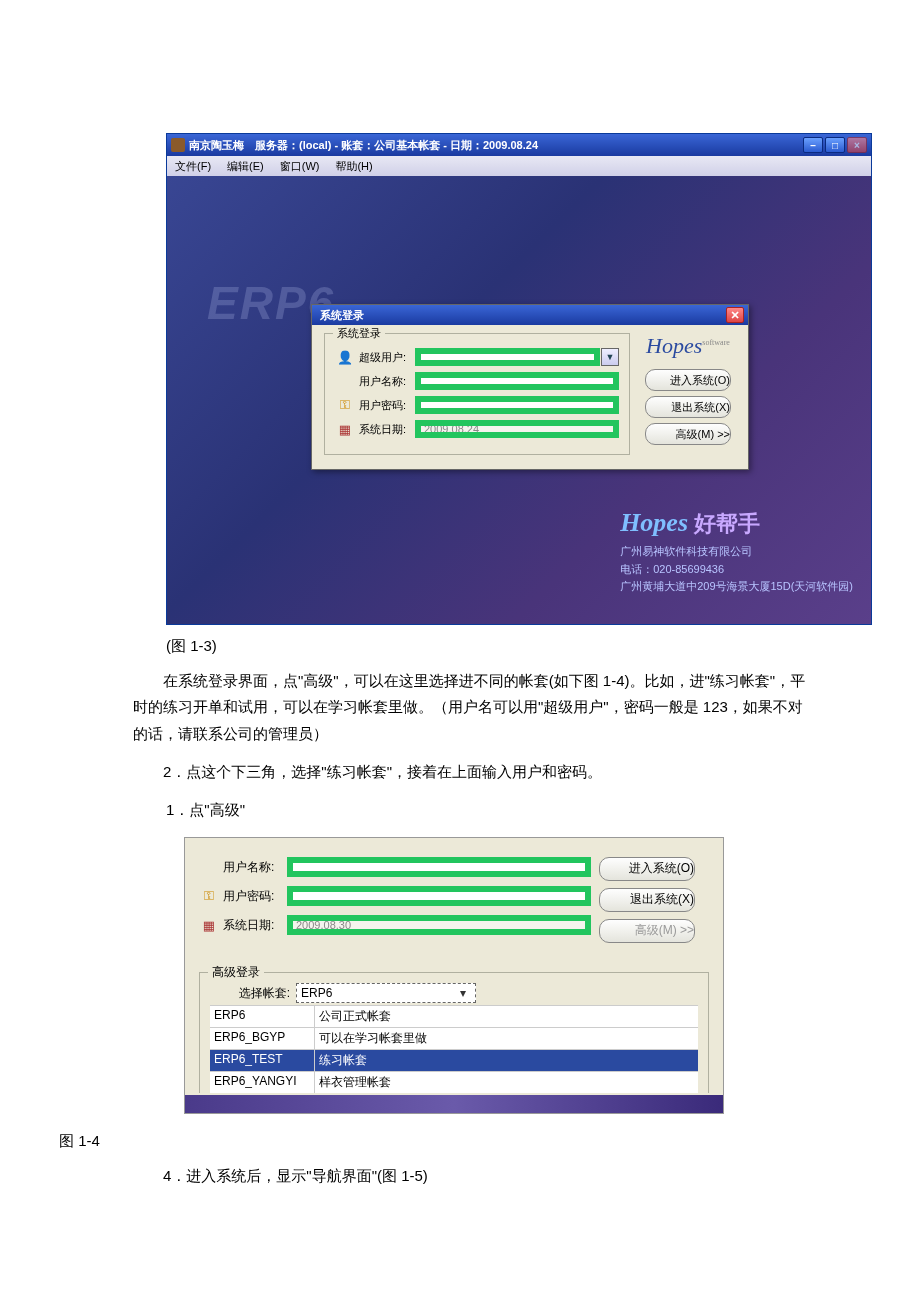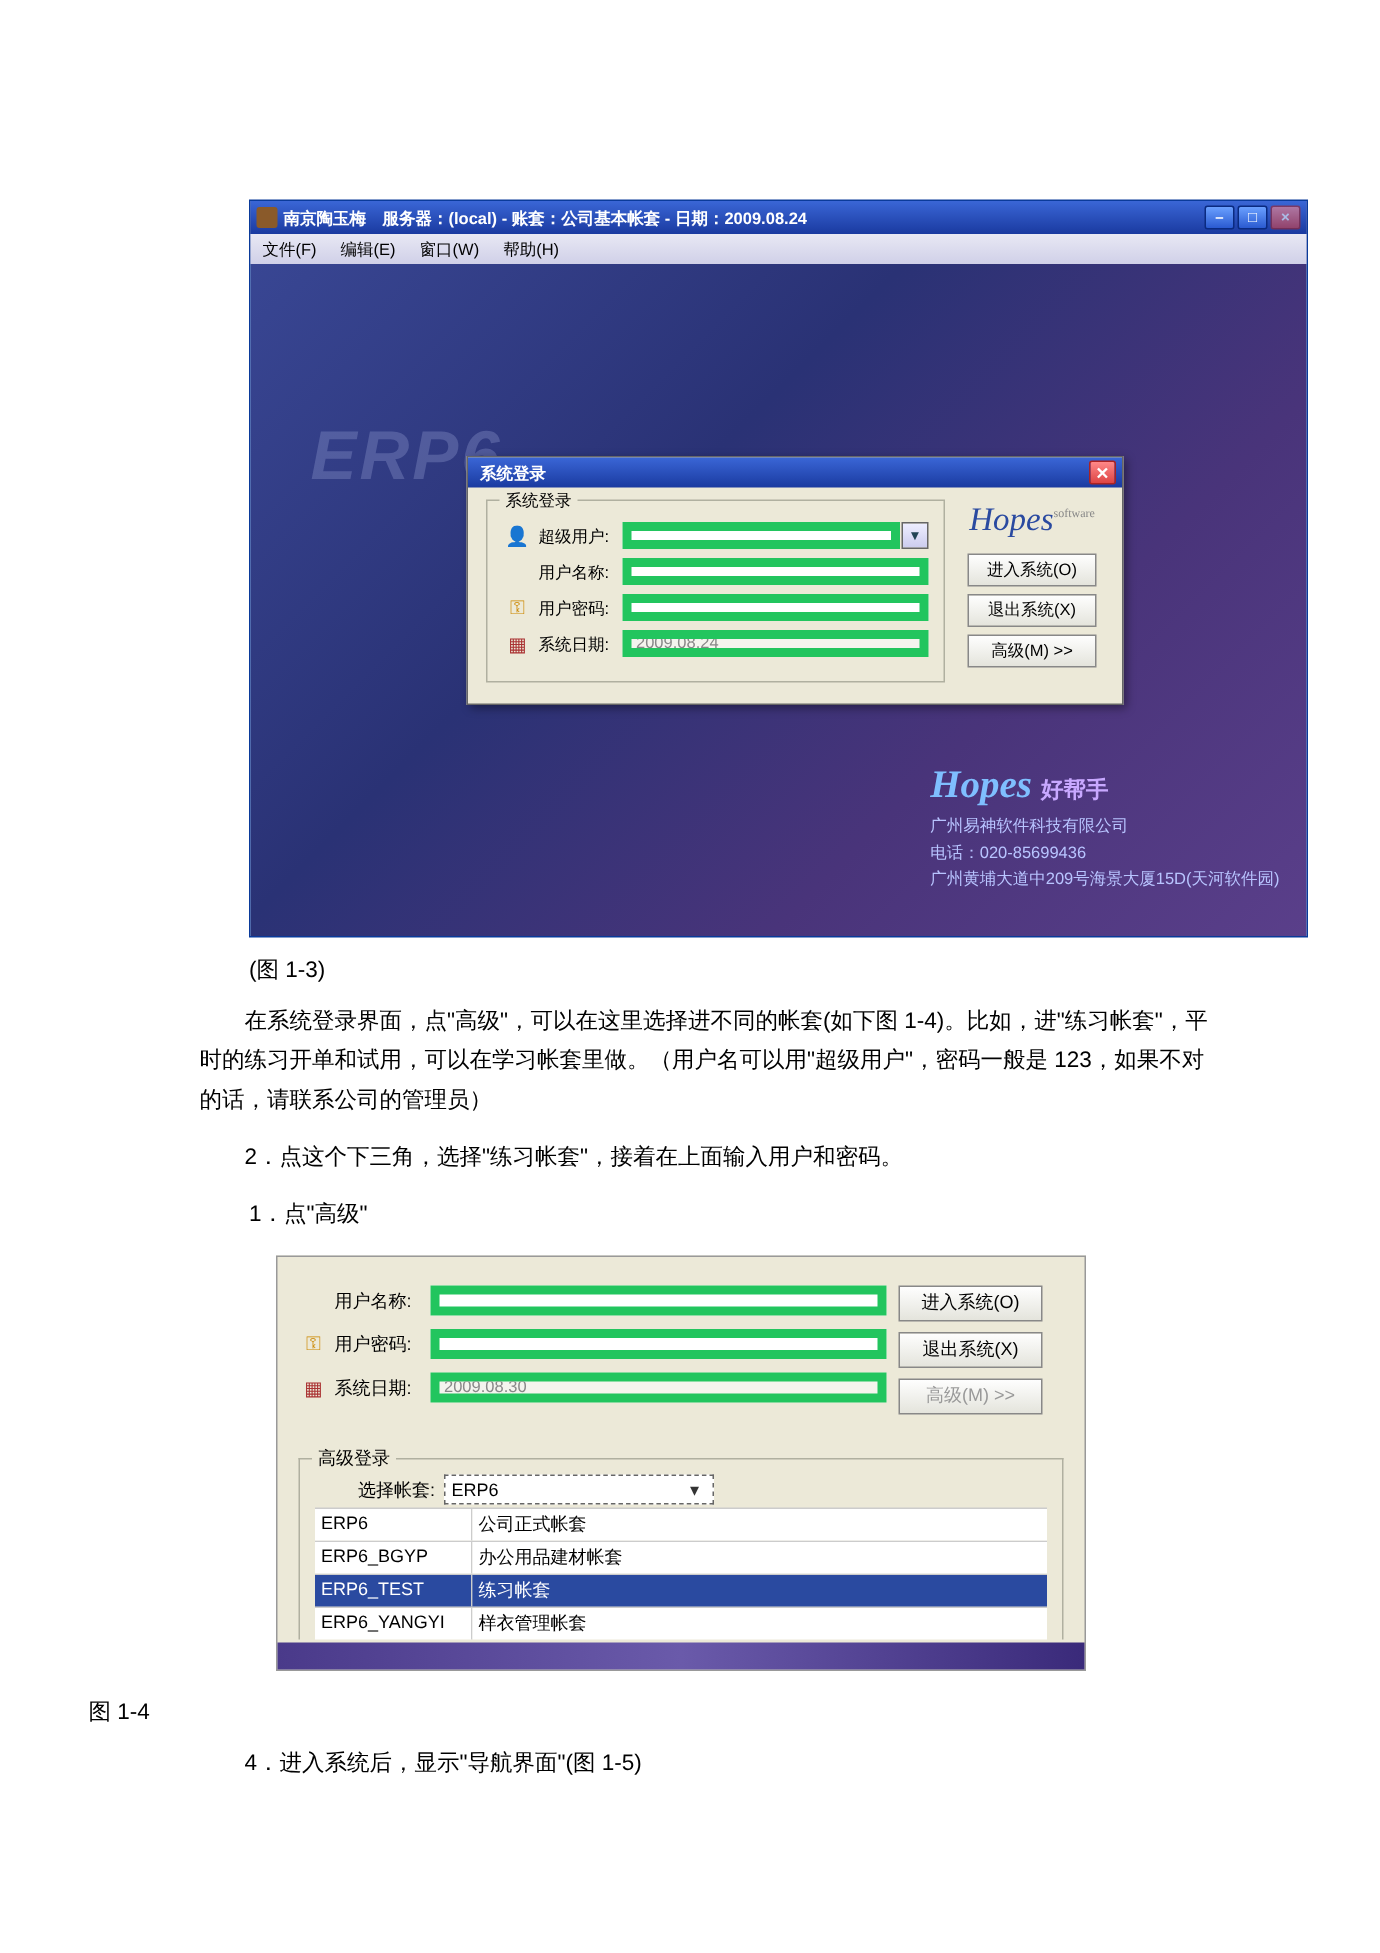--- a/index.html
+++ b/index.html
@@ -13,42 +13,42 @@
   .titlebar .ticon { width: 14px; height: 14px; background: #8a5a2a; margin-right: 4px; border-radius: 2px; }
   .titlebar .spacer { flex: 1; }
   .winbtn { width: 20px; height: 16px; margin-left: 2px; background: linear-gradient(#6aa0ff,#2a5ad0); border: 1px solid #0a2a80; border-radius: 2px; display: flex; align-items: center; justify-content: center; color: #fff; font-size: 10px; font-weight: bold; }
   .winbtn.close { background: linear-gradient(#f88,#d44); border-color: #a22; opacity: .6; }
   .menubar { height: 20px; background: linear-gradient(#e8e8f4,#d0d0e8); font-size: 11px; display: flex; align-items: center; color: #000; }
   .menubar span { padding: 0 8px; }
   .appbody { height: 448px; position: relative; overflow: hidden; }
   .erp-wm { position: absolute; left: 40px; top: 100px; color: rgba(160,170,220,.3); font-size: 46px; font-weight: bold; font-style: italic; letter-spacing: 2px; }
   .brandblock { position: absolute; right: 18px; bottom: 28px; color: #b8c4ff; font-size: 11px; line-height: 1.6; text-align: left; }
   .brandblock .logo2 { font-family: "Times New Roman", serif; font-style: italic; font-size: 26px; color: #7fbfff; font-weight: bold; }
-  .brandblock .logo2 .cn { font-family: "SimHei", sans-serif; font-style: normal; color: #c8a8ff; font-size: 15px; margin-left: 6px; }
+  .brandblock .logo2 .cn { font-family: "SimHei", sans-serif; font-style: normal; color: #c8a8ff; font-size: 22px; margin-left: 6px; }
   
   
   .dlg { position: absolute; left: 144px; top: 128px; width: 438px; background: #ece9d8; border: 1px solid #666; box-shadow: 2px 2px 6px rgba(0,0,0,.4); }
   .dlgtitle { height: 20px; background: linear-gradient(#3a66d6,#1a3aa0); color: #fff; font-size: 11px; font-weight: bold; display: flex; align-items: center; padding: 0 4px; }
   .dlgtitle .ticon { margin-right: 4px; }
   .dlgtitle .spacer { flex: 1; }
   .dlgclose { width: 18px; height: 16px; background: linear-gradient(#f88,#d44); border: 1px solid #a22; border-radius: 2px; color: #fff; display: flex; align-items: center; justify-content: center; font-size: 11px; font-weight: bold; }
   .dlgbody { padding: 8px 12px 14px 12px; display: flex; }
   .fieldset { border: 1px solid #b0b0a0; padding: 8px 10px 10px 10px; flex: 1; position: relative; }
   .fieldset .legend { position: absolute; top: -8px; left: 8px; background: #ece9d8; padding: 0 4px; font-size: 11px; }
   .row { display: flex; align-items: center; margin: 6px 0; font-size: 11px; }
   .row .ico { width: 20px; text-align: center; margin-right: 4px; font-size: 13px; }
   .row .lbl { width: 56px; }
   .row .inp { flex: 1; height: 18px; border: 6px solid #22c55e; background: #fff; font-size: 11px; padding: 0 3px; color: #333; }
   .row .inp.ro { background: #f4f4ee; color: #888; }
   .row .dd { width: 18px; height: 18px; border: 1px solid #666; background: linear-gradient(#eef,#cce); margin-left: 1px; display: flex; align-items: center; justify-content: center; }
   .row .dd::after { content: "▼"; font-size: 9px; color: #245; }
   .sidebtns { width: 96px; margin-left: 10px; }
   .sidebtns .hlogo { font-family: "Times New Roman", serif; font-style: italic; font-size: 22px; color: #2a4aa0; text-align: center; margin-bottom: 10px; }
   .sidebtns .hlogo sup { font-size: 8px; font-style: normal; color: #888; }
-  .btn { display: block; width: 86px; height: 22px; margin: 5px auto; border: 1px solid #888; background: linear-gradient(#fefefe,#e4e4dc); font-size: 11px; text-align: center; line-height: 20px; border-radius: 0; }
+  .btn { display: block; width: 86px; height: 22px; margin: 5px auto; border: 1px solid #888; background: linear-gradient(#fefefe,#e4e4dc); font-size: 11px; text-align: right; line-height: 20px; border-radius: 10px; }
   
   
   .para { font-size: 15px; line-height: 1.75; margin: 12px 95px 0 115px; color: #000; text-indent: 2em; }
   .caption { font-size: 15px; margin: 12px 0 0 148px; }
   .para.noindent { text-indent: 0; margin-left: 148px; }
   
   .watermark { position: absolute; left: 250px; top: 610px; color: #c8c8c8; font-size: 36px; font-family: Arial, sans-serif; letter-spacing: 1px; pointer-events: none; }
   
   
   .fig1-4 { margin: 14px 0 0 166px; width: 540px; background: #ece9d8; border: 1px solid #999; }
@@ -191,21 +191,21 @@
             <span class="ddbtn">▾</span>
           </div>
         </div>
         <div class="opts" id="opts">
             <div class="optrow">
               <div class="c1">ERP6</div>
               <div class="c2">公司正式帐套</div>
             </div>
             <div class="optrow">
               <div class="c1">ERP6_BGYP</div>
-              <div class="c2">办公用品建材帐套</div>
+              <div class="c2">可以在学习帐套里做</div>
             </div>
             <div class="optrow sel">
               <div class="c1">ERP6_TEST</div>
               <div class="c2">练习帐套</div>
             </div>
             <div class="optrow">
               <div class="c1">ERP6_YANGYI</div>
               <div class="c2">样衣管理帐套</div>
             </div>
           </div>

